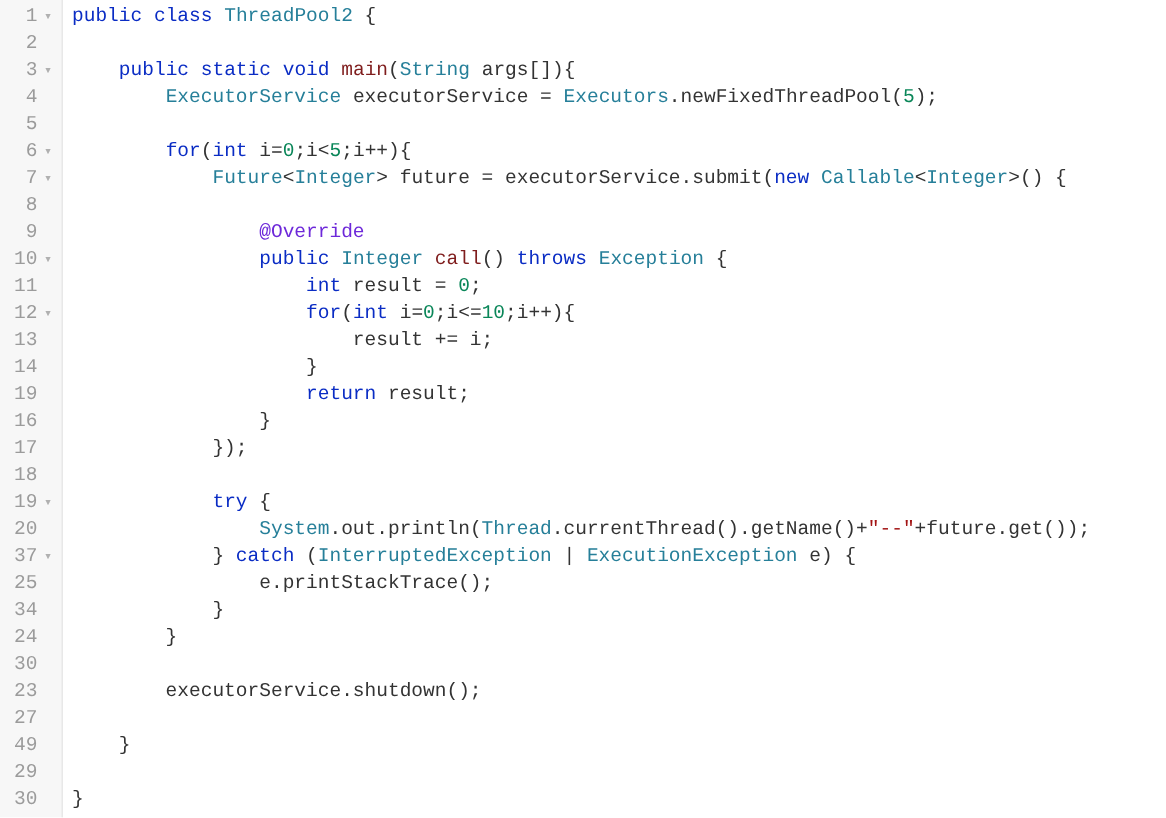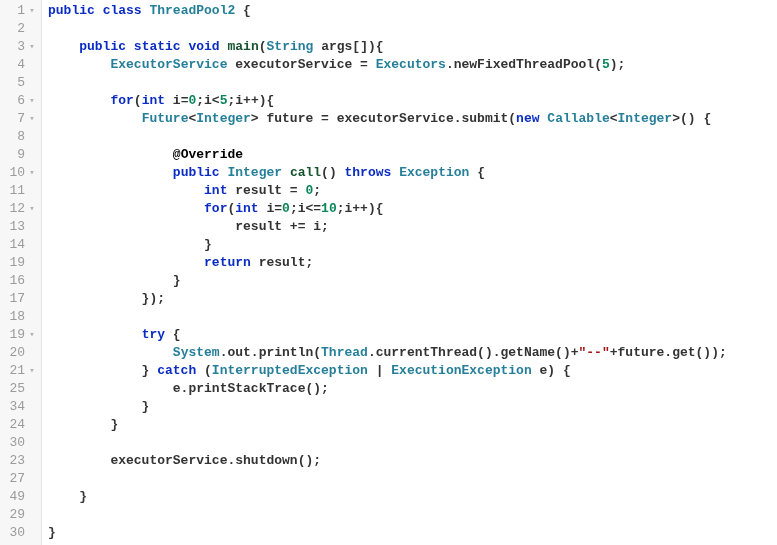--- a/index.html
+++ b/index.html
@@ -41,29 +41,28 @@
   }
   .code {
     padding: 2px 0 2px 6px;
     white-space: pre;
     color: #333333;
     flex: 1;
   }
   .code .line {
     height: 18px;
     line-height: 18px;
-    font-weight: bold;
   }
   .kw   { color: #0a2cc4; }
   .type { color: #267f99; }
-  .ann  { color: #000000; margin-top: 16px; }
+  .ann  { color: #6d28d9; margin-top: 16px; }
   .str  { color: #a31515; }
   .num-lit { color: #098658; }
   .pn   { color: #333333; }
-  .id   { color: #14532d; }
+  .id   { color: #7f1d1d; }
 </style>
 </head>
 <body>
 
 <div class="gutter">
     <div class="g-row">
       <span class="num">1</span>
       <span class="fold">▾</span>
     </div>
     <div class="g-row">
@@ -136,21 +135,21 @@
     </div>
     <div class="g-row">
       <span class="num">19</span>
       <span class="fold">▾</span>
     </div>
     <div class="g-row">
       <span class="num">20</span>
       <span class="fold"></span>
     </div>
     <div class="g-row">
-      <span class="num">21</span>
+      <span class="num">37</span>
       <span class="fold">▾</span>
     </div>
     <div class="g-row">
       <span class="num">25</span>
       <span class="fold"></span>
     </div>
     <div class="g-row">
       <span class="num">34</span>
       <span class="fold"></span>
     </div>

